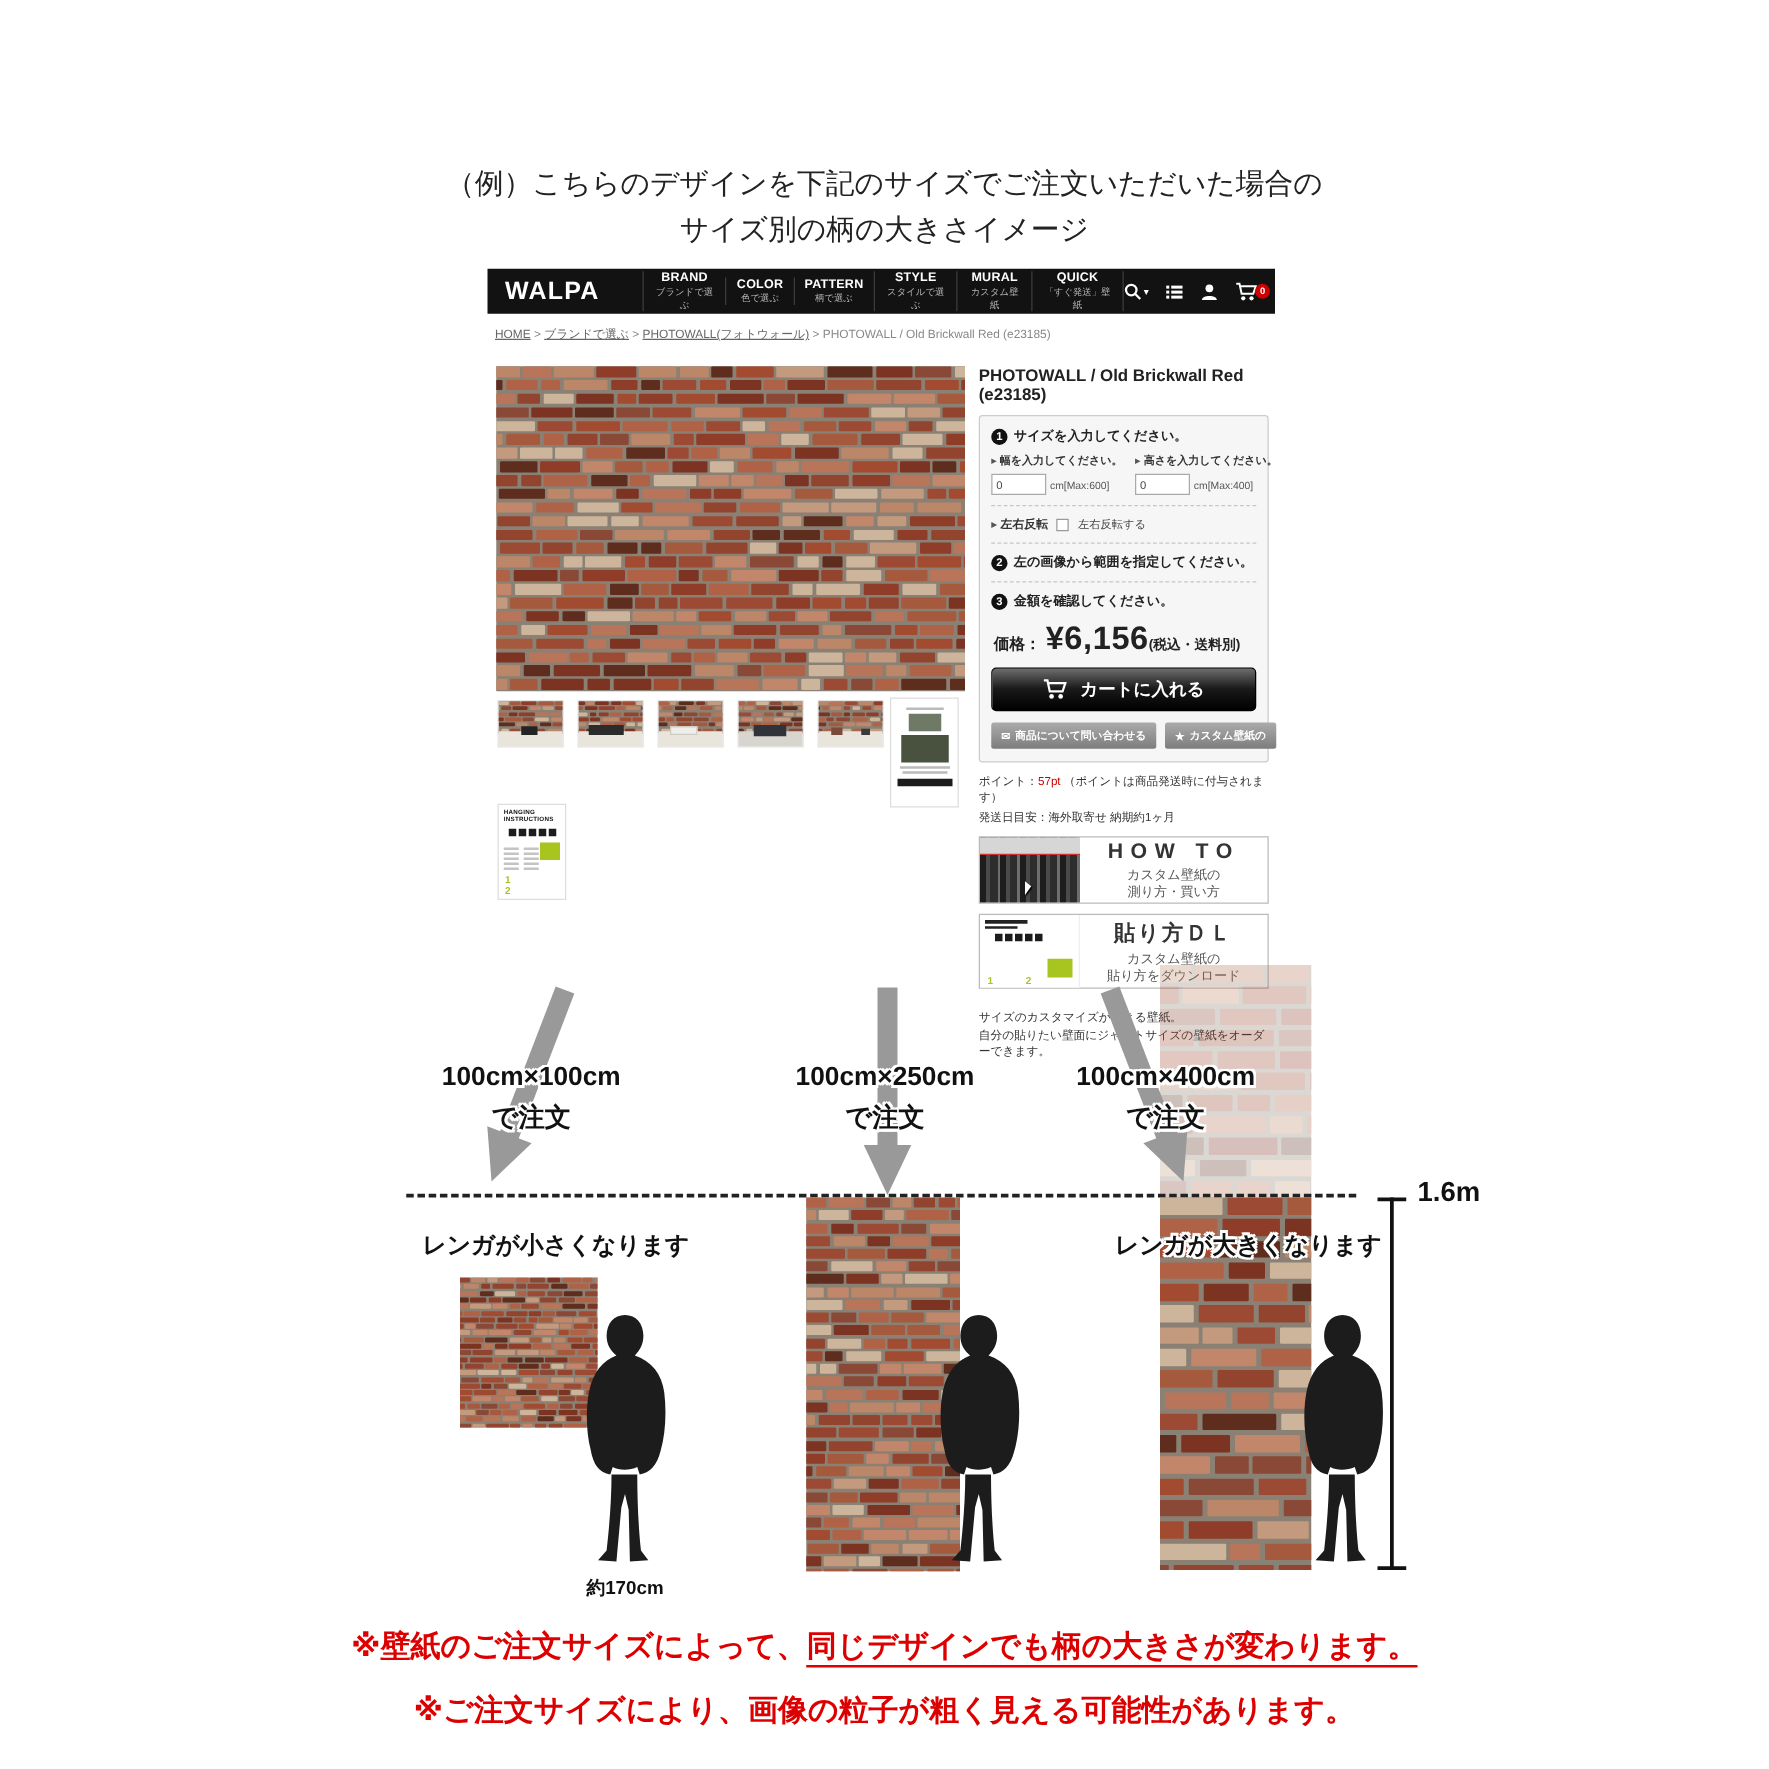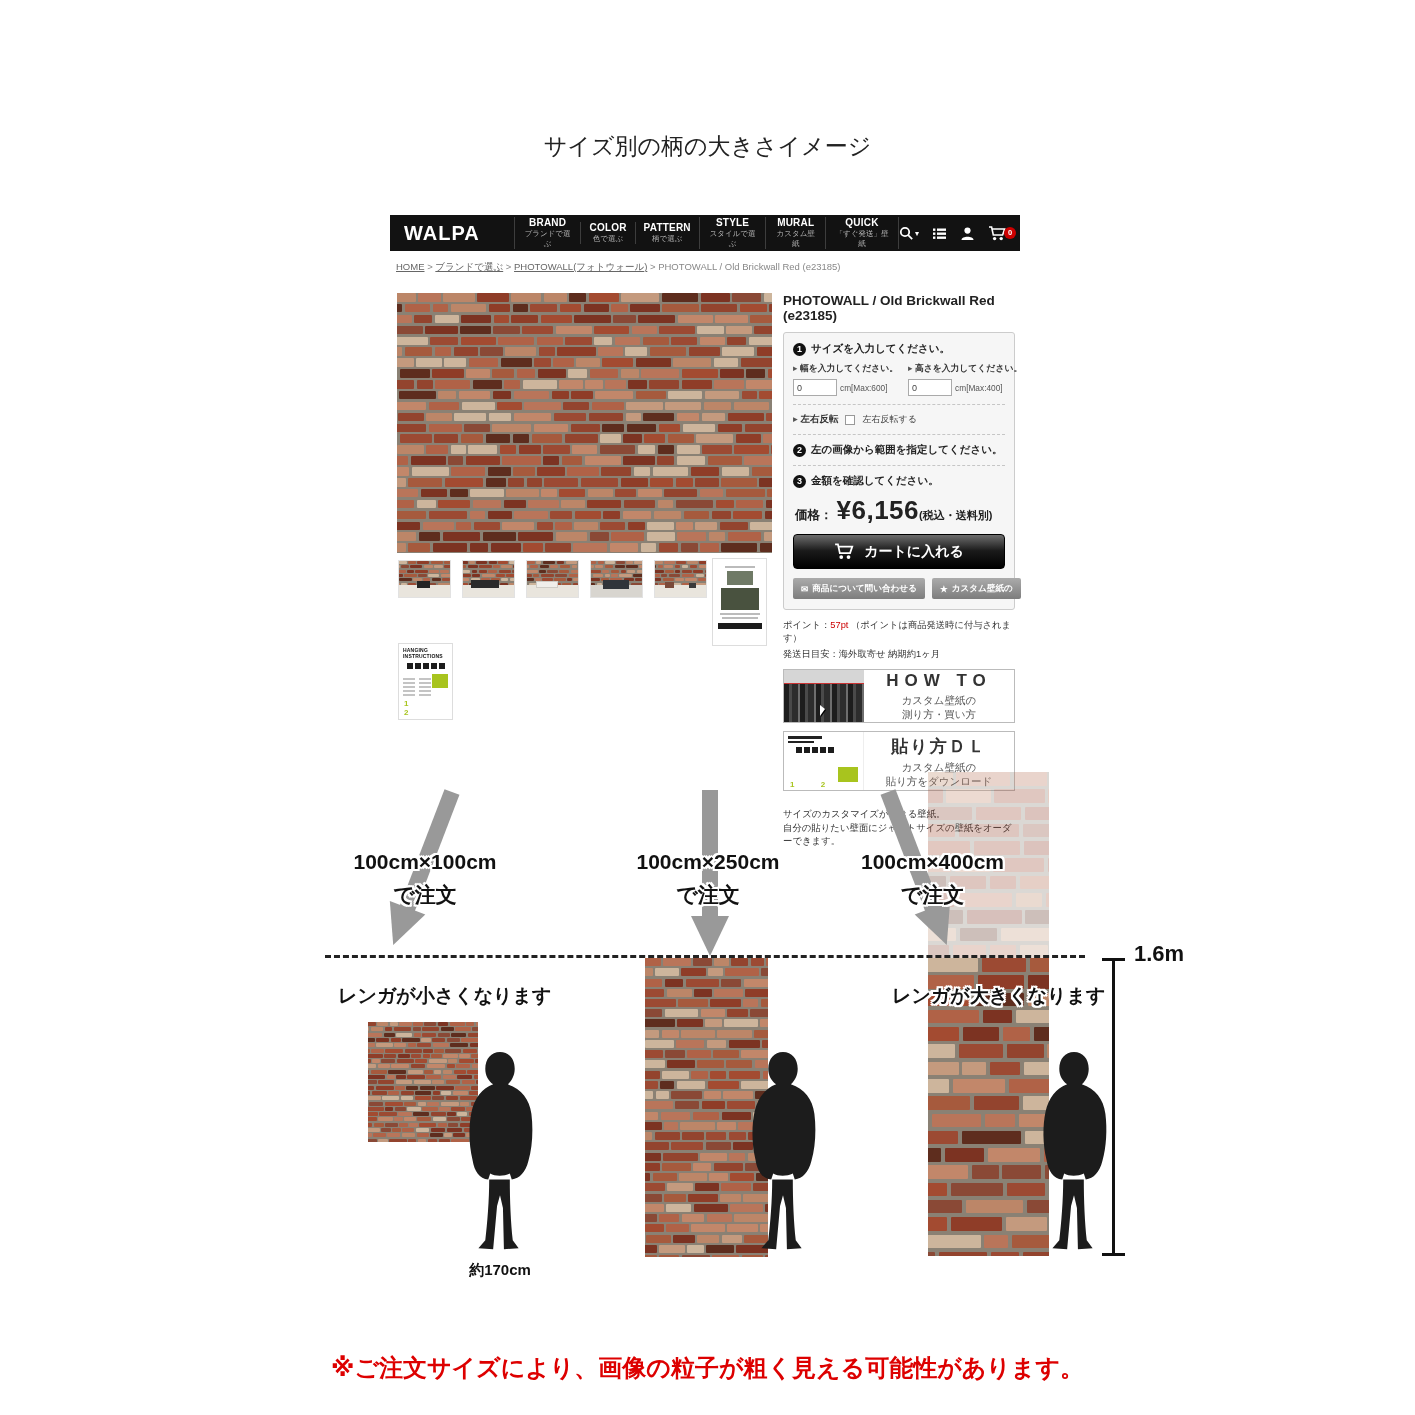--- a/index.html
+++ b/index.html
@@ -136,20 +136,21 @@
   .n1{top:1301px}
   .n2{top:1352px}
   .ul{border-bottom:2px solid #dd0000;padding-bottom:1px}
 </style>
 </head>
 <body>
 
 <div class="canvas">
 
   <div class="sub">
+    <div>（例）こちらのデザインを下記のサイズでご注文いただいた場合の</div>
     <div>サイズ別の柄の大きさイメージ</div>
   </div>
 
   <div class="shot">
 
     <div class="nav">
       <div class="logo">WALPA</div>
       <div class="menu">
         <div class="mi">
             <b>BRAND</b>
@@ -1446,15 +1447,18 @@
     <path d="M50,1 C59,1 65,8 65,18 C65,25 62,30 58,34 C72,39 80,49 82,64 C84,80 83,98 79,112 C76,124 70,130 62,131 L60,125 C54,128 45,128 40,125 L38,131 C29,130 24,123 22,111 C18,95 18,76 21,62 C24,48 32,38 43,34 C38,30 35,25 35,18 C35,8 41,1 50,1 Z M39,131 C39,152 37,176 35,193 L28,201 L43,202 L47,158 L50,147 L53,160 L54,202 L69,201 L63,193 C61,175 60,152 60,131 Z"></path>
   </svg>
 
   <div class="h170">約170cm</div>
 
   <div class="mline"></div>
   <div class="mcap" style="top:958px"></div>
   <div class="mcap" style="top:1253px"></div>
   <div class="m25">1.6m</div>
 
+  <div class="note n1">
+    <span>※壁紙のご注文サイズによって、</span><span class="ul">同じデザインでも柄の大きさが変わります。</span>
+  </div>
   <div class="note n2">※ご注文サイズにより、画像の粒子が粗く見える可能性があります。</div>
 
 </div>
 
 </body></html>

